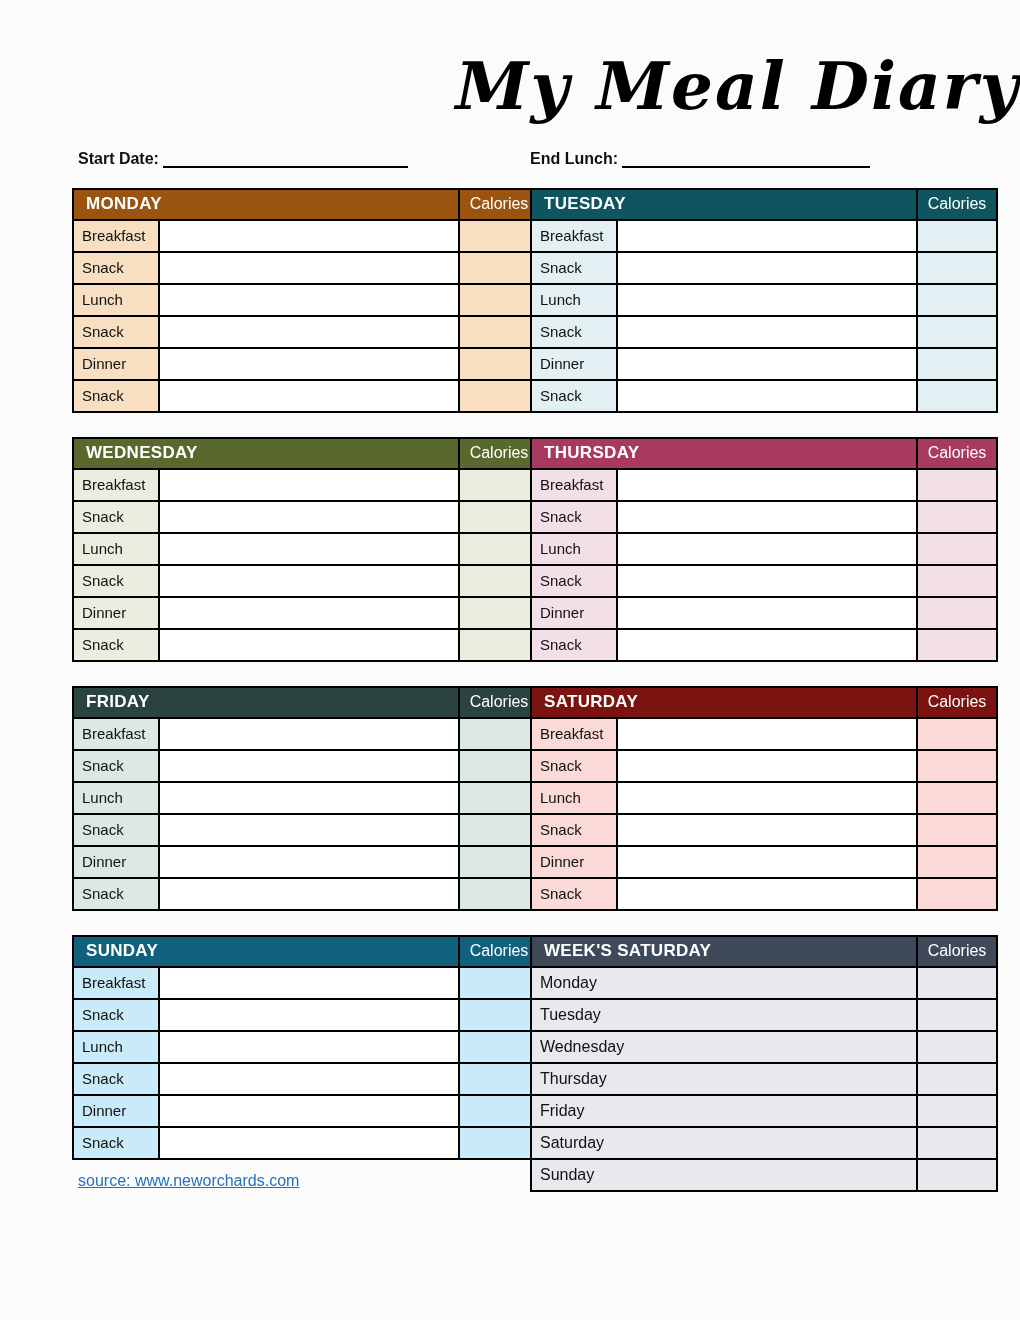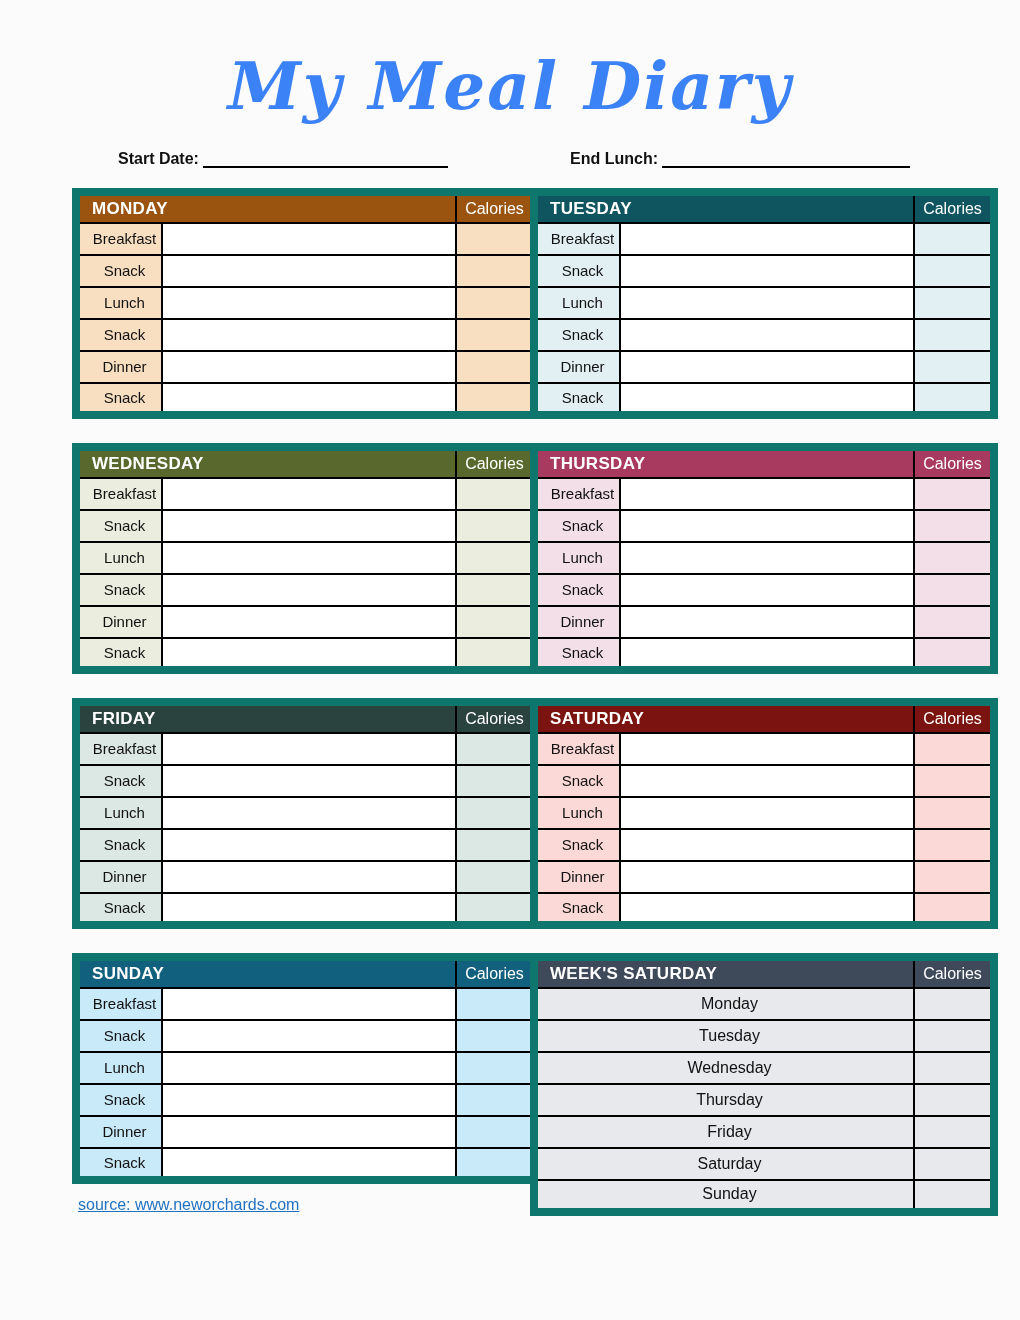--- a/index.html
+++ b/index.html
@@ -20,21 +20,21 @@
     font-style: italic;
     font-weight: 700;
     font-size: 66px;
     line-height: 1.3;
     letter-spacing: 2px;
   }
 
   
   .dates-row {
     display: flex;
-    margin: 18px 0 0 118px;
+    margin: 18px 0 0 78px;
     align-items: center;
   }
   .date-group { display: flex; align-items: flex-end; }
   .date-group.start { width: 452px; }
   .date-label { font-weight: 700; font-size: 16px; white-space: nowrap; }
   .date-line {
     display: inline-block;
     border-bottom: 2px solid #000;
     height: 20px;
     margin-left: 4px;
@@ -48,21 +48,21 @@
     grid-template-columns: 415px 415px;
     column-gap: 43px;
     row-gap: 24px;
     margin: 20px 0 0 72px;
     align-items: start;
   }
 
   table.day-table {
     border-collapse: collapse;
     width: 468px;
-    border: 8px solid #0f766e;
+    border: 1px solid #0f766e;
     table-layout: fixed;
   }
   col.c-label { width: 86px; }
   col.c-cal   { width: 80px; }
   .day-table th, .day-table td { border: 2px solid #000; }
 
   .day-table thead th {
     background: var(--hdr);
     color: #fff;
     height: 31px;
@@ -71,21 +71,21 @@
     text-align: left;
     padding-left: 12px;
     font-size: 17px;
     font-weight: 700;
     letter-spacing: .3px;
   }
   th.cal-hdr {
     font-weight: 400;
     font-size: 16px;
   }
-  .day-table tbody tr { height: 32px; text-align: center; }
+  .day-table tbody tr { height: 32px; }
   td.meal-label {
     background: var(--lbl);
     padding-left: 8px;
     font-size: 15px;
   }
   td.meal-entry { background: #fff; }
   td.cal-cell { background: var(--lbl); }
 
   
   td.sum-label {
@@ -102,21 +102,21 @@
     font-size: 16px;
     text-decoration: underline;
     cursor: pointer;
   }
 </style>
 </head>
 <body>
 
 <div class="page" style="background: rgb(251, 251, 251);">
 
-  <div class="title" style="color: #3b82f6;">My Meal Diary</div>
+  <div class="title" style="color: #000000; text-align: right;">My Meal Diary</div>
 
   <div class="dates-row">
     <div class="date-group start">
       <span class="date-label">Start Date:</span>
       <span class="date-line start"></span>
     </div>
     <div class="date-group">
       <span class="date-label">End Lunch:</span>
       <span class="date-line end"></span>
     </div>

